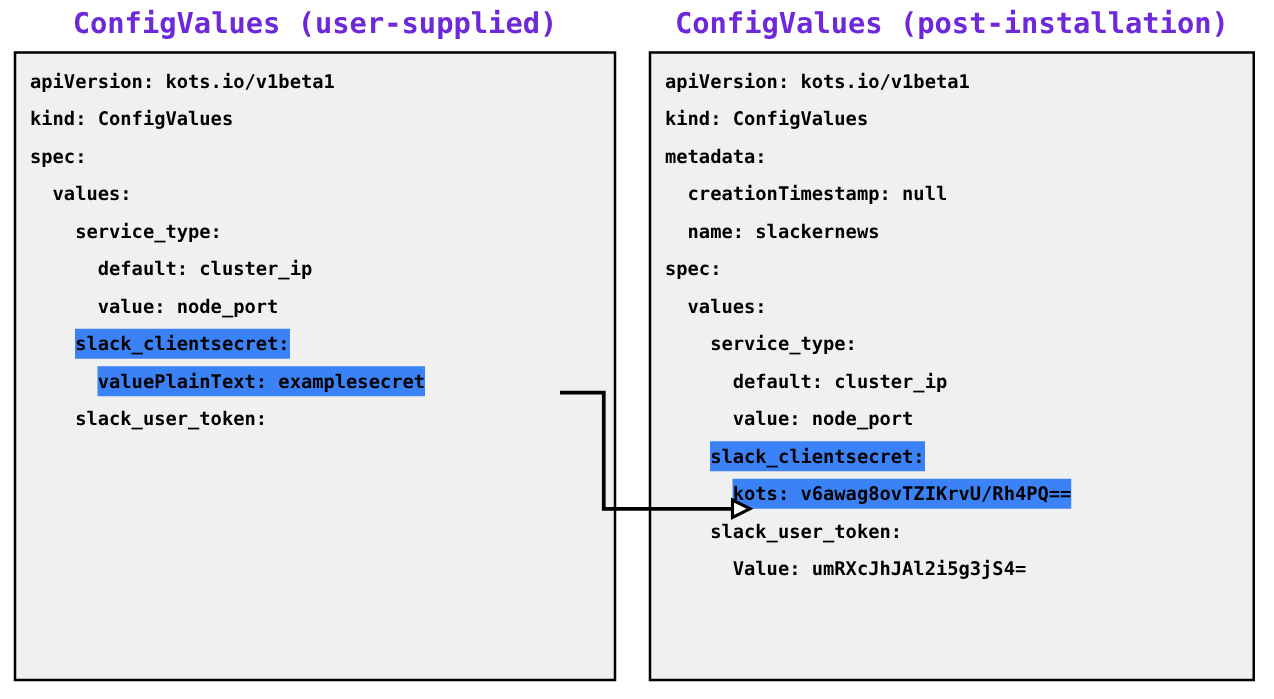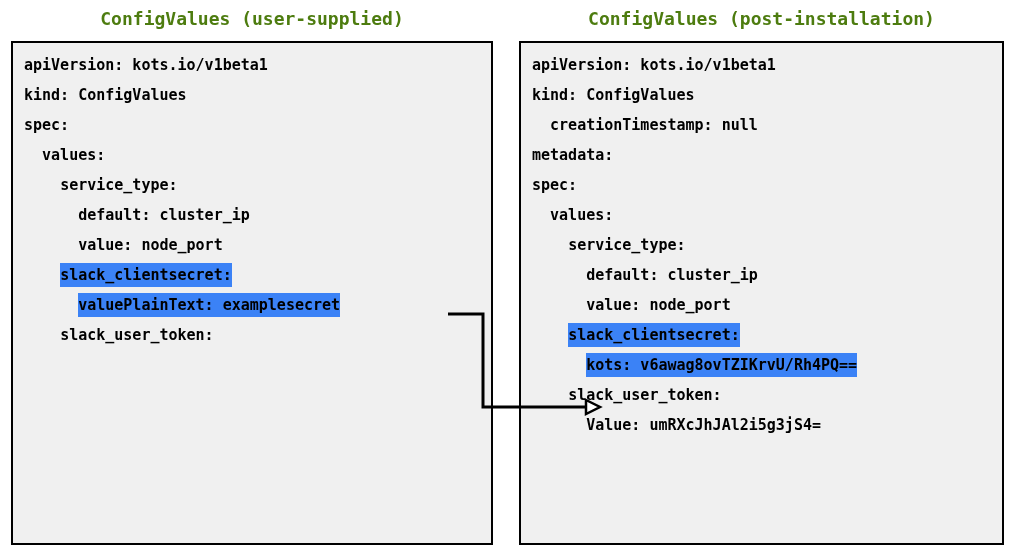--- a/index.html
+++ b/index.html
@@ -17,23 +17,23 @@
 
   .diagram {
     position: absolute;
     inset: 0;
   }
 
   
   .panel-title {
     position: absolute;
     top: 8px;
-    font-size: 18px;
+    font-size: 23px;
     font-weight: bold;
-    color: #4d7c0f;
+    color: #6d28d9;
     letter-spacing: 0px;
     text-align: center;
     white-space: pre;
     line-height: 22px;
   }
   #title-left  { left: 11px;  width: 482px; }
   #title-right { left: 519px; width: 485px; text-align: center; }
 
   
   .panel {
@@ -106,22 +106,23 @@
         <div class="yaml-line"><span class="indent">      </span></div>
       </div>
   </div>
 
   <div class="panel-title" id="title-right">ConfigValues (post-installation)</div>
 
   <div class="panel" id="panel-right">
     <div class="yaml-block" id="yaml-right">
         <div class="yaml-line"><span class="seg">apiVersion: kots.io/v1beta1</span></div>
         <div class="yaml-line"><span class="seg">kind: ConfigValues</span></div>
+        <div class="yaml-line"><span class="seg">metadata:</span></div>
         <div class="yaml-line"><span class="indent">  </span><span class="seg">creationTimestamp: null</span></div>
-        <div class="yaml-line"><span class="seg">metadata:</span></div>
+        <div class="yaml-line"><span class="indent">  </span><span class="seg">name: slackernews</span></div>
         <div class="yaml-line"><span class="seg">spec:</span></div>
         <div class="yaml-line"><span class="indent">  </span><span class="seg">values:</span></div>
         <div class="yaml-line"><span class="indent">    </span><span class="seg">service_type:</span></div>
         <div class="yaml-line"><span class="indent">      </span><span class="seg">default: cluster_ip</span></div>
         <div class="yaml-line"><span class="indent">      </span><span class="seg">value: node_port</span></div>
         <div class="yaml-line hl"><span class="indent">    </span><span class="seg">slack_clientsecret:</span></div>
         <div class="yaml-line hl"><span class="indent">      </span><span class="seg">kots: v6awag8ovTZIKrvU/Rh4PQ==</span></div>
         <div class="yaml-line"><span class="indent">    </span><span class="seg">slack_user_token:</span></div>
         <div class="yaml-line"><span class="indent">      </span><span class="seg">Value: umRXcJhJAl2i5g3jS4=</span></div>
       </div>

